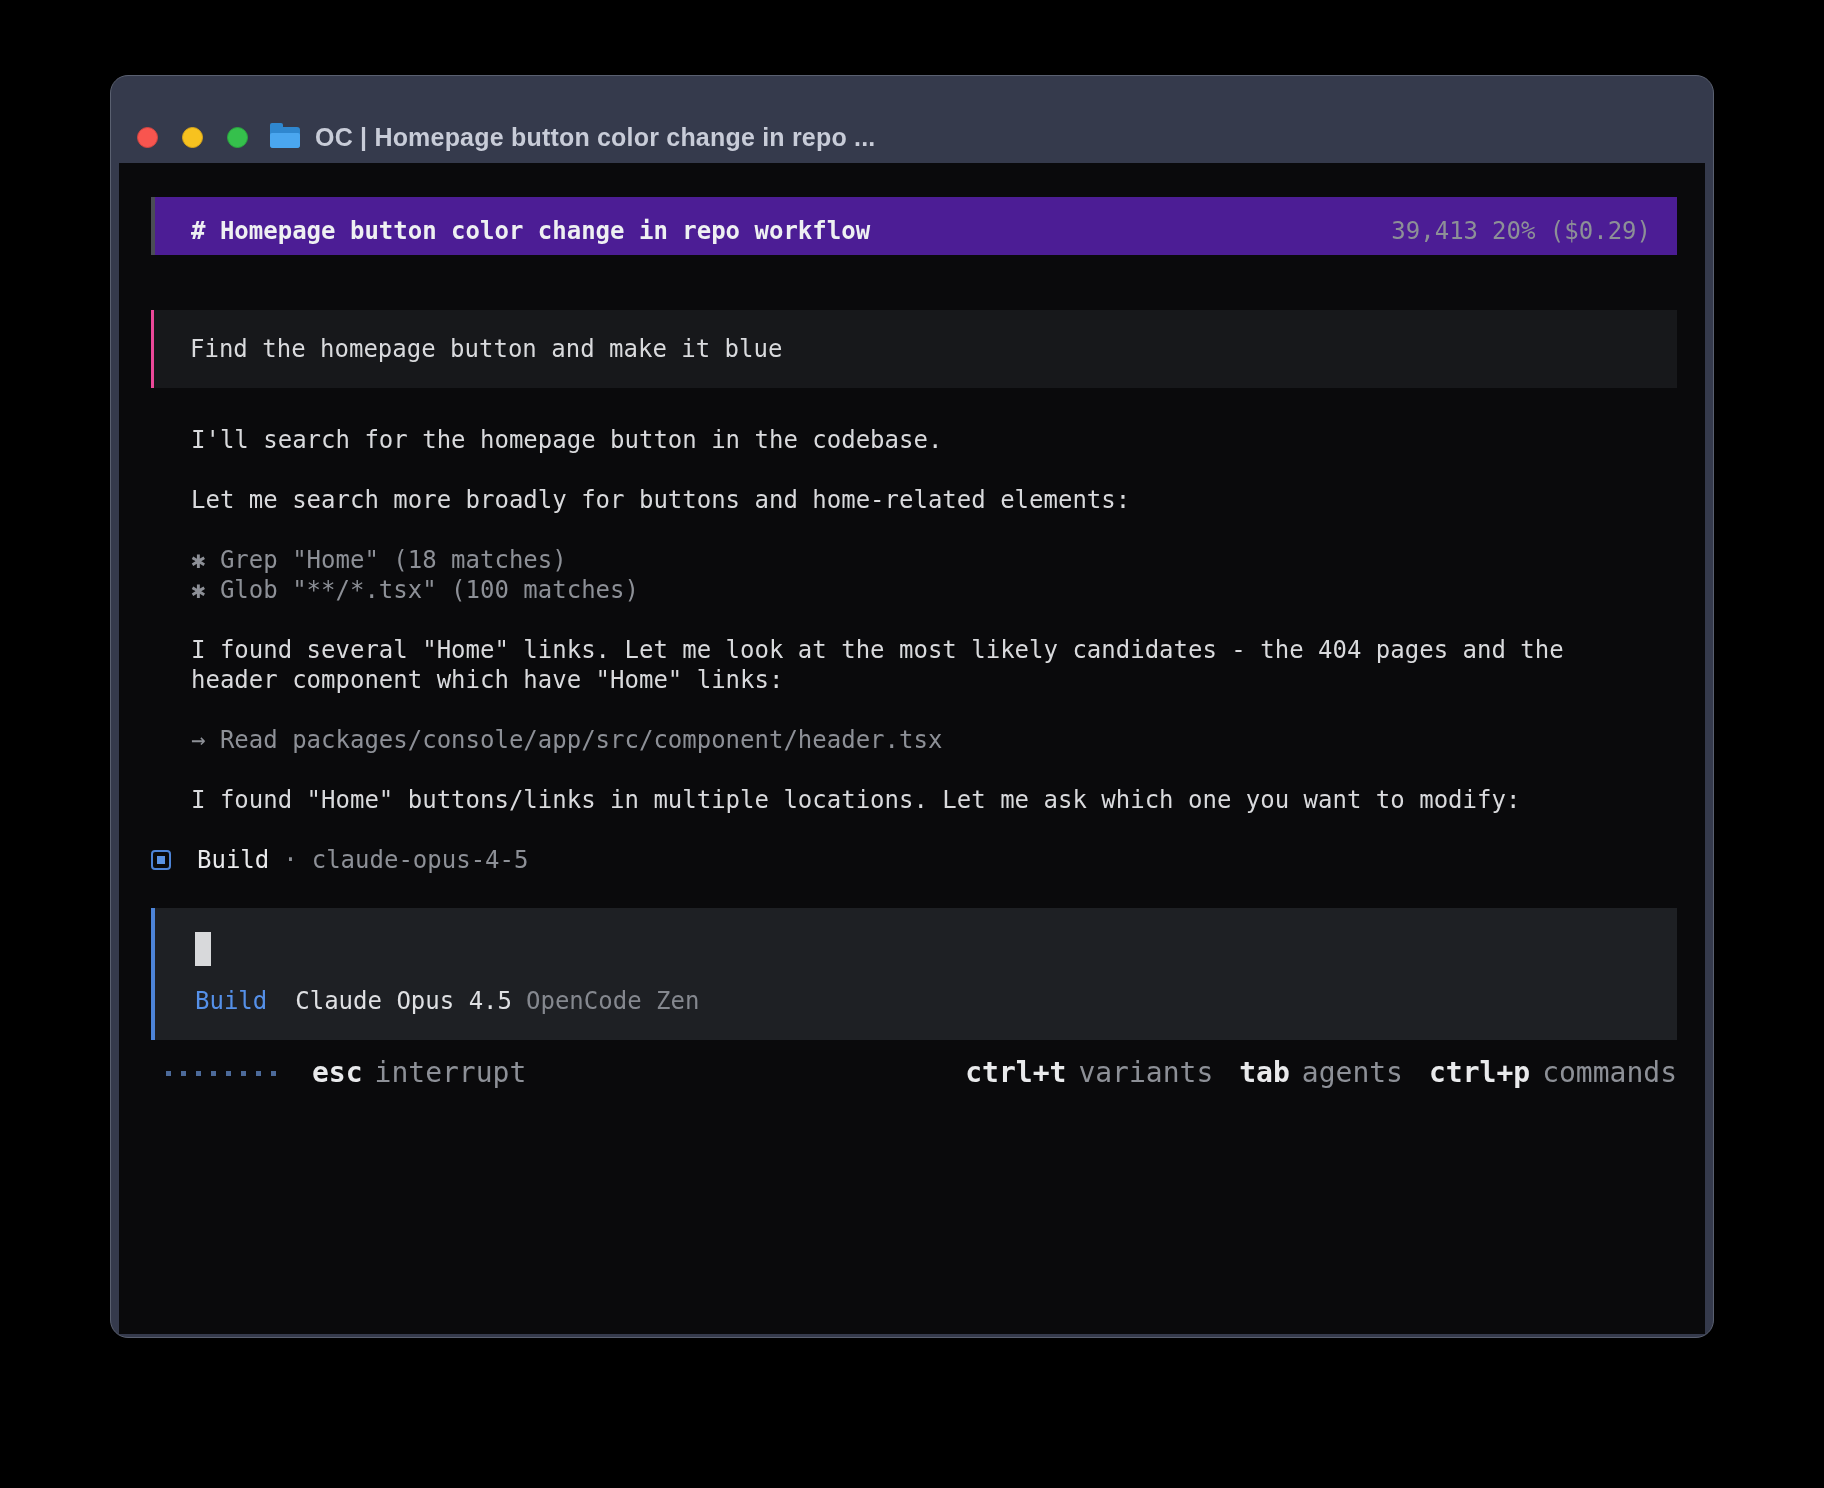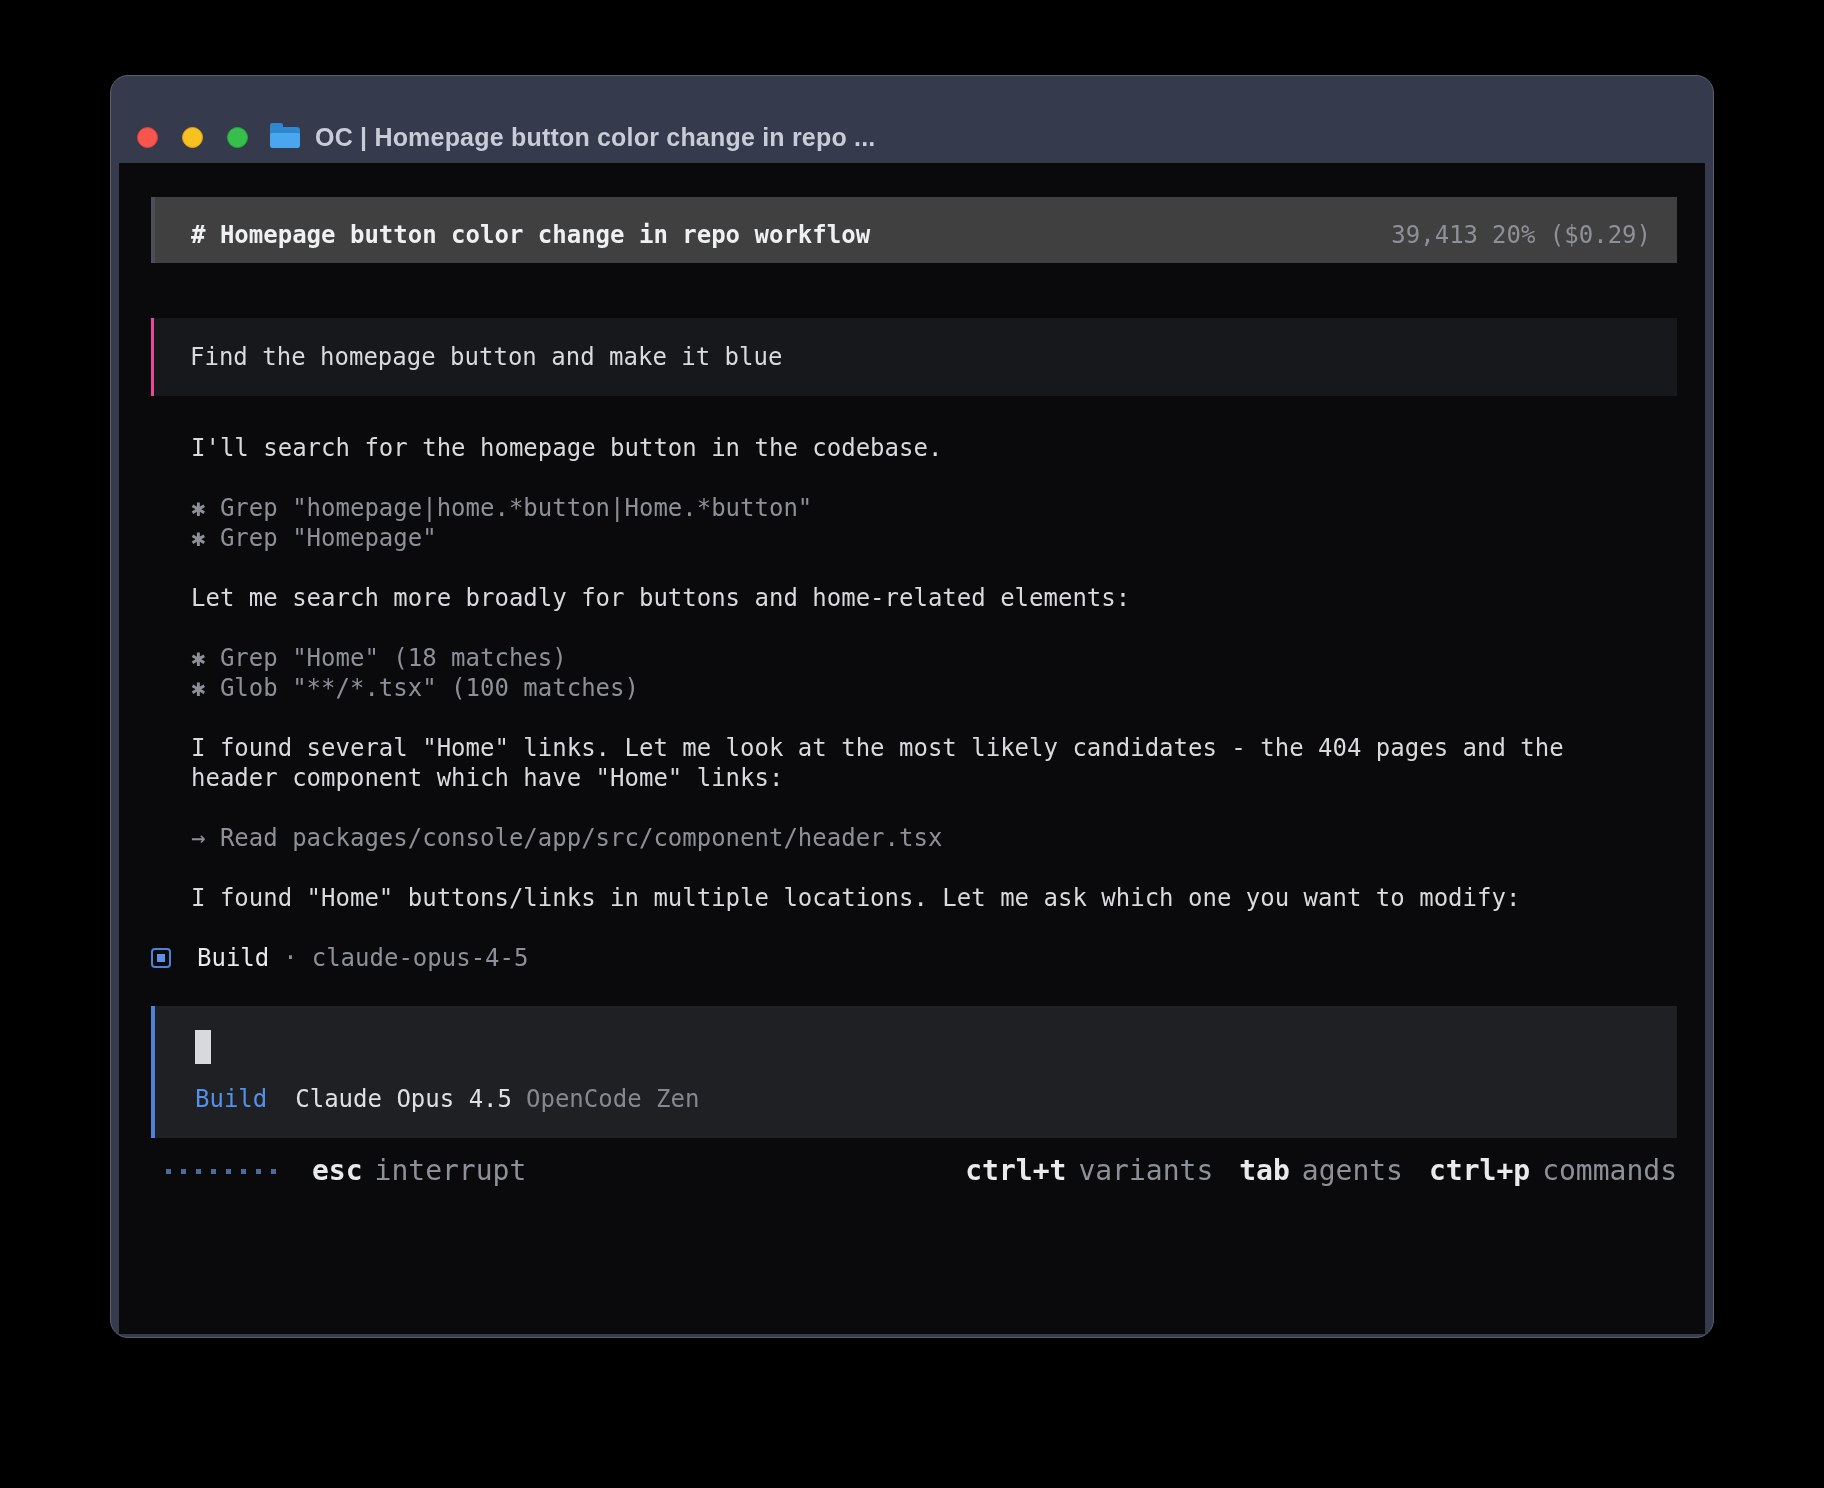--- a/index.html
+++ b/index.html
@@ -50,22 +50,22 @@
   .terminal {
     background: #0a0a0c;
     height: calc(100% - 66px);
     padding: 34px 28px 0 32px;
     overflow: hidden;
     font-size: 24px; line-height: 30px;
     color: #d9dadd;
   }
 
   .session-header {
-    height: 66px;
-    background: #404040;
+    height: 58px;
+    background: #4c1d95;
     border-left: 4px solid #4b4e56;
     display: flex; align-items: center;
     padding: 9px 26px 0 36px;
   }
   .session-title { font-weight: bold; color: #eef0f2; }
   .session-meta { margin-left: auto; display: flex; gap: 14px; color: #8d9097; }
 
   .user-block {
     margin-top: 55px;
     height: 78px;
@@ -148,24 +148,20 @@
         <span>20% ($0.29)</span>
       </span>
     </div>
 
     <div class="user-block">
       <span>Find the homepage button and make it blue</span>
     </div>
 
     <div class="conv">
         <div class="msg-text">I'll search for the homepage button in the codebase.</div>
-        <div class="tool-group">
-          <div class="tool-line">✱ Grep "homepage|home.*button|Home.*button"</div>
-          <div class="tool-line">✱ Grep "Homepage"</div>
-        </div>
         <div class="msg-text">Let me search more broadly for buttons and home-related elements:</div>
         <div class="tool-group">
           <div class="tool-line">✱ Grep "Home" (18 matches)</div>
           <div class="tool-line">✱ Glob "**/*.tsx" (100 matches)</div>
         </div>
         <div class="msg-text">I found several "Home" links. Let me look at the most likely candidates - the 404 pages and the header component which have "Home" links:</div>
         <div class="tool-group">
           <div class="tool-line">→ Read packages/console/app/src/component/header.tsx</div>
         </div>
         <div class="msg-text">I found "Home" buttons/links in multiple locations. Let me ask which one you want to modify:</div>

